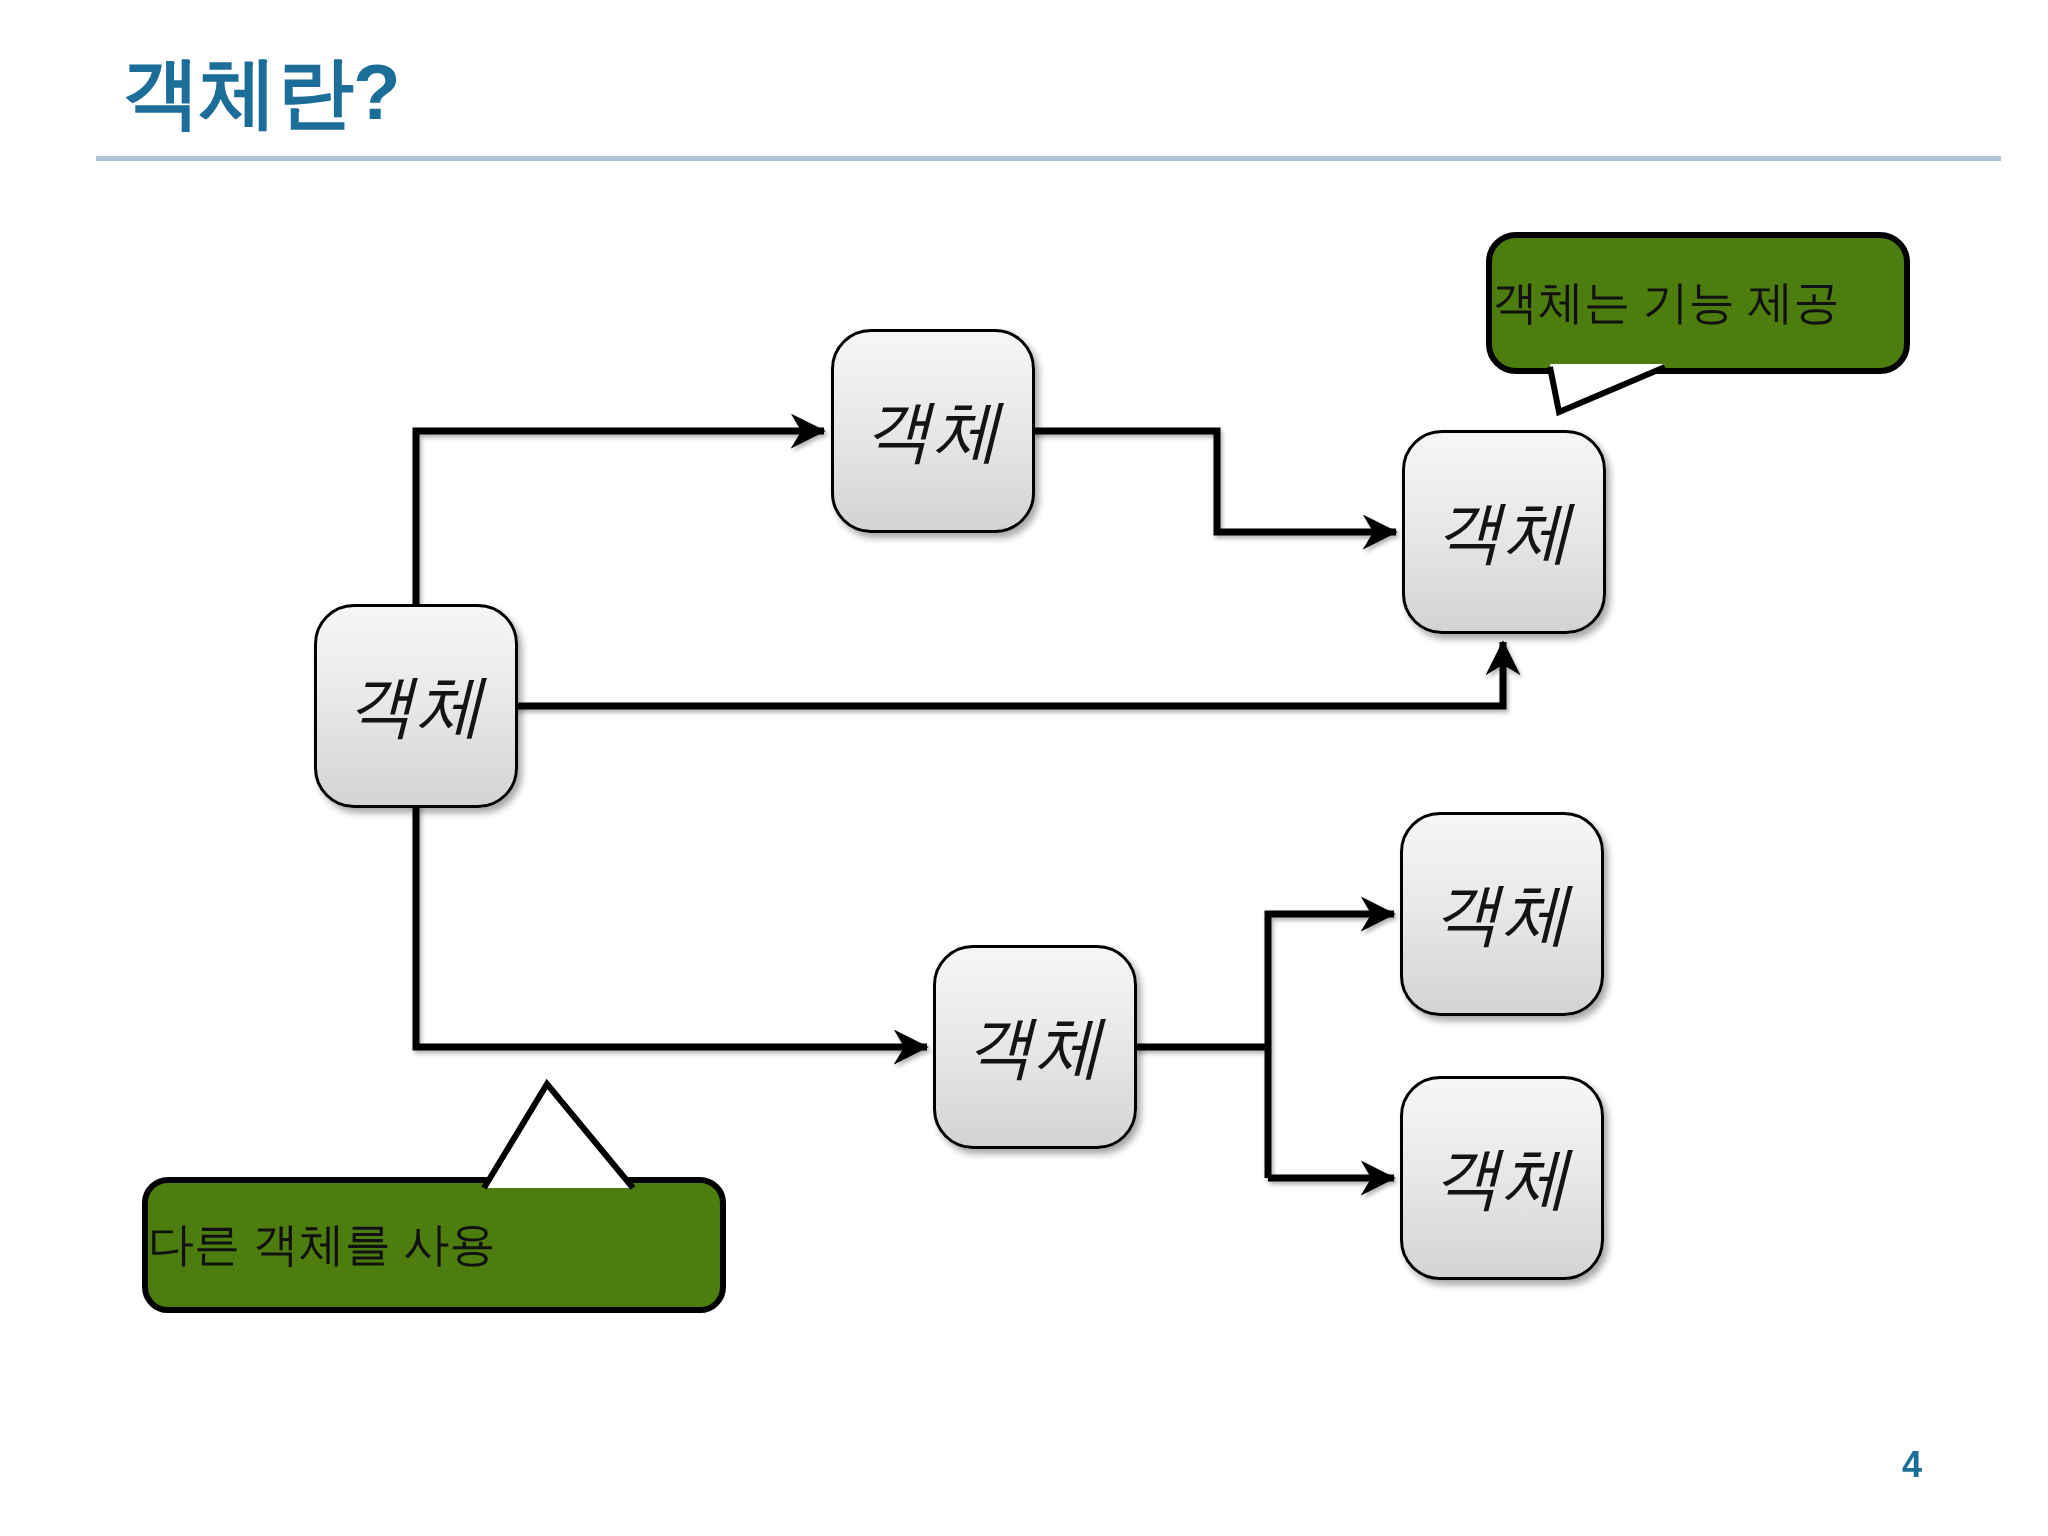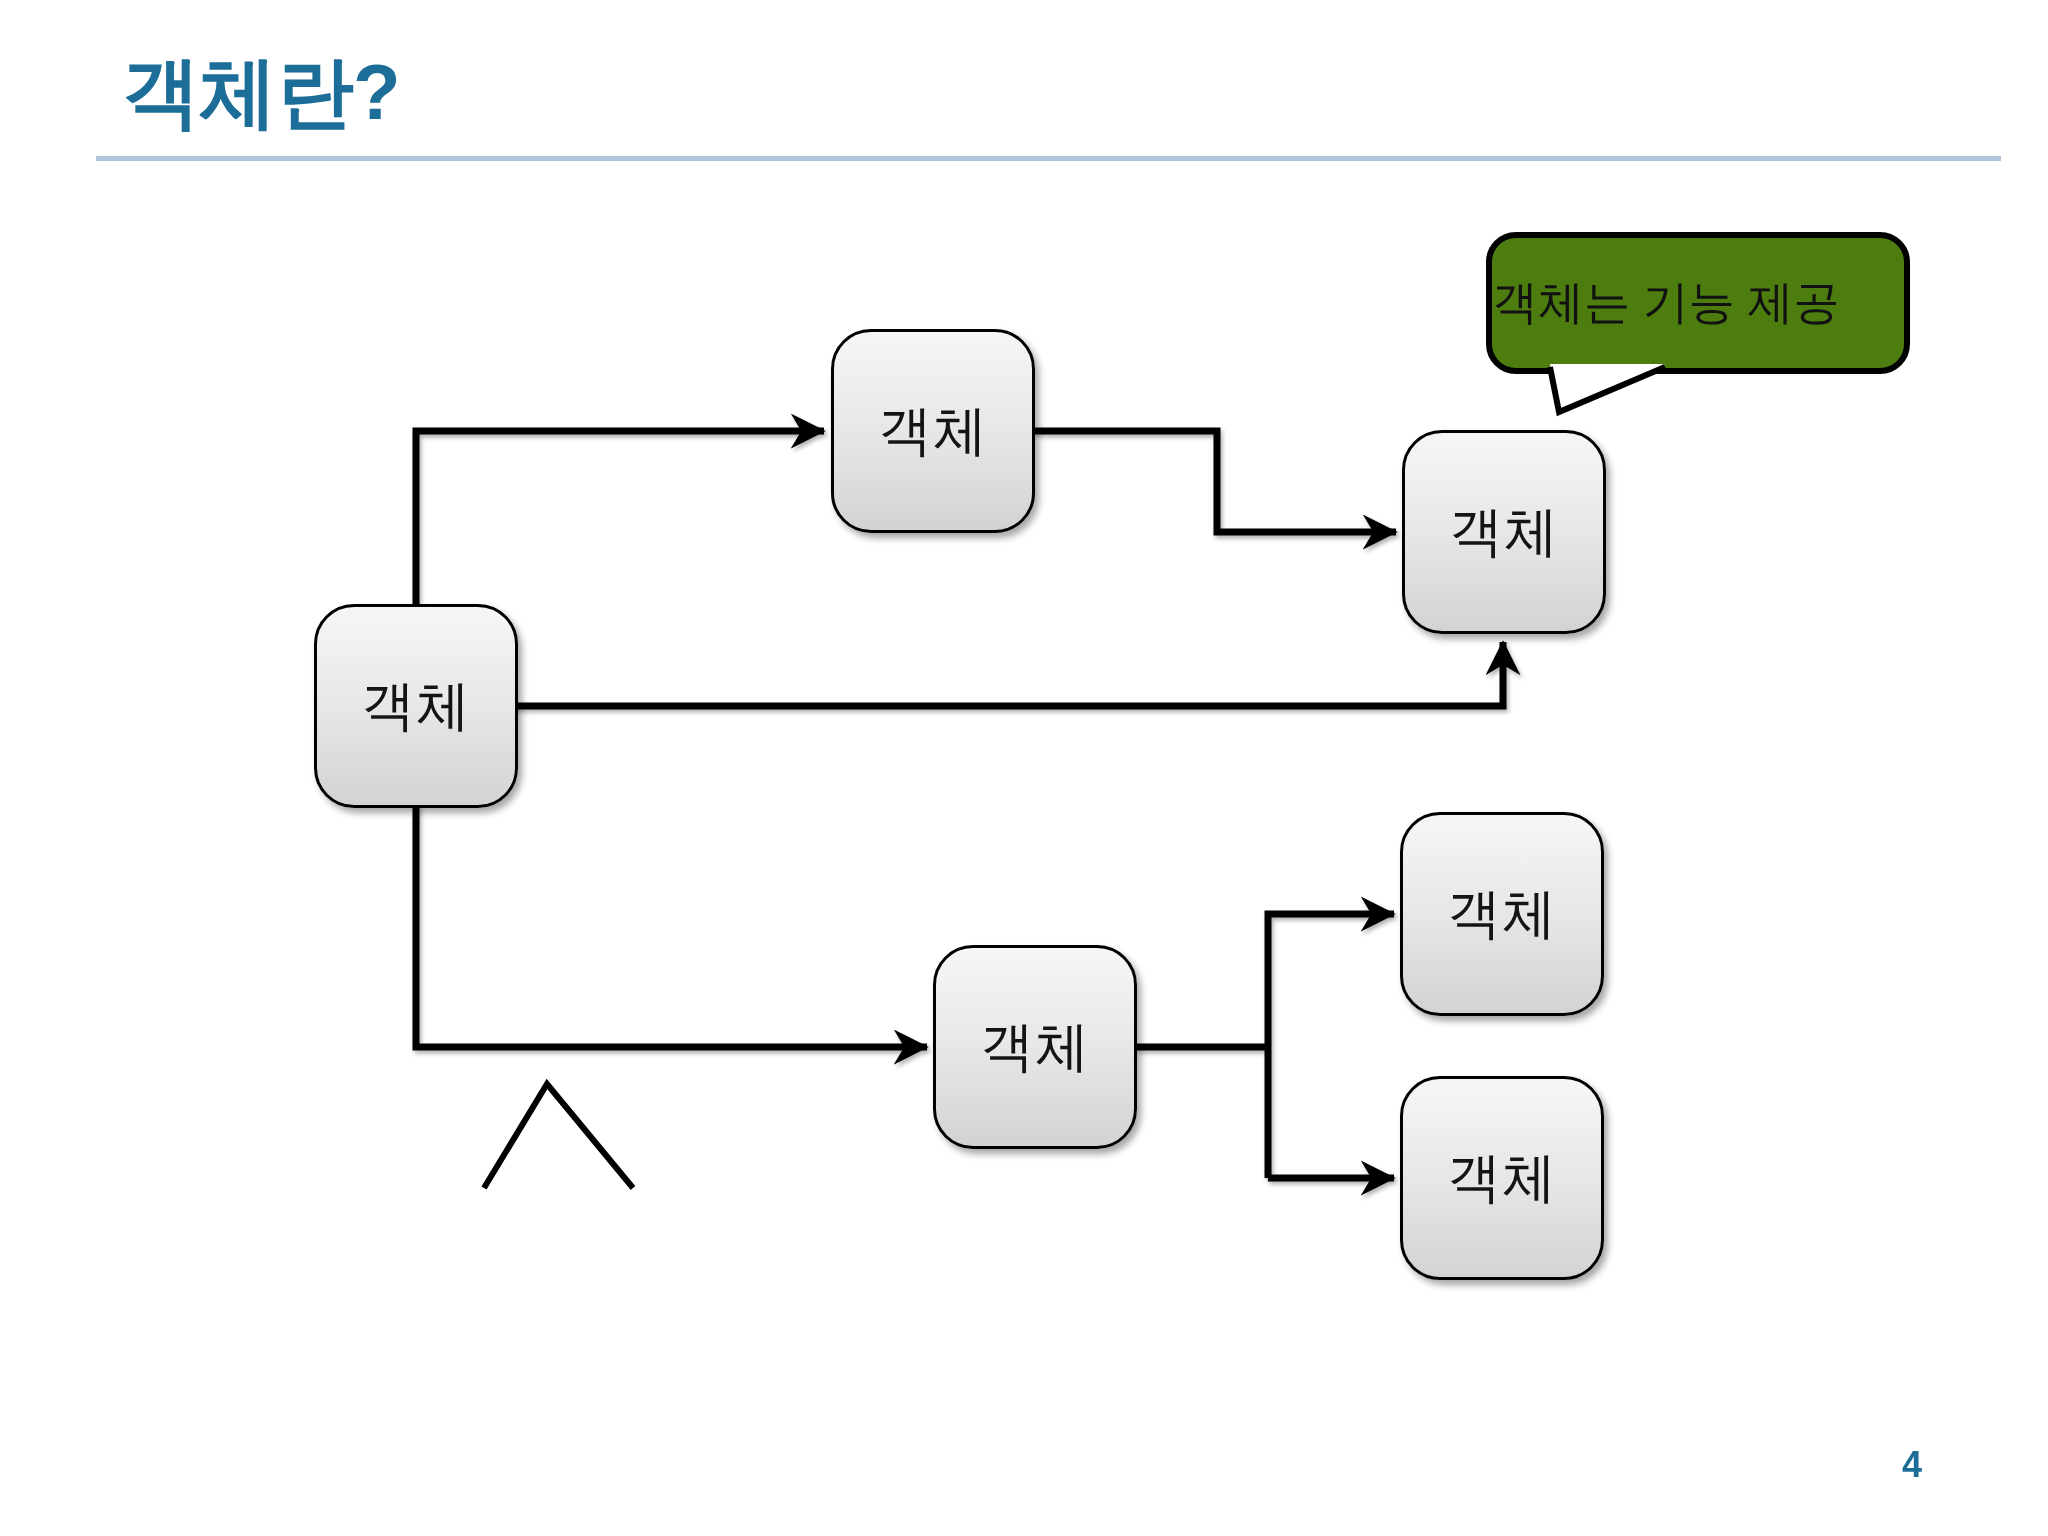--- a/index.html
+++ b/index.html
@@ -29,21 +29,21 @@
   
   .obj-box{
     position:absolute;width:204px;height:204px;box-sizing:border-box;
     border:3px solid #000000;border-radius:40px;
     background:linear-gradient(180deg,#f6f6f6 0%,#e7e7e7 50%,#d3d3d3 100%);
     box-shadow:4px 5px 7px rgba(0,0,0,0.35);
     display:flex;align-items:center;justify-content:center;
     z-index:2;
   }
   .obj-box .obj-label{
-    font-size:54px;color:#141414;letter-spacing:1px;
+    font-size:68px;color:#141414;letter-spacing:1px;font-style:italic;
   }
   .pos-left        {left:314px;top:604px;}
   .pos-top-middle  {left:831px;top:329px;}
   .pos-right-top   {left:1402px;top:430px;}
   .pos-bottom-mid  {left:933px;top:945px;}
   .pos-right-upper {left:1400px;top:812px;}
   .pos-right-lower {left:1400px;top:1076px;}
 
   
   .callout{
@@ -104,20 +104,23 @@
   <div class="obj-box pos-right-upper">
     <span class="obj-label">객체</span>
   </div>
   <div class="obj-box pos-right-lower">
     <span class="obj-label">객체</span>
   </div>
 
   <div class="callout callout-top-right">
     <span class="callout-text">객체는 기능 제공</span>
   </div>
+  <div class="callout callout-bottom-left">
+    <span class="callout-text">다른 객체를 사용</span>
+  </div>
 
   <svg class="layer layer-tails" viewBox="0 0 2048 1536">
     <g>
       <polygon points="1550,364 1559,412 1665,364" fill="#ffffff"></polygon>
       <path d="M1550,367 L1559,412 L1665,367" fill="none" stroke="#000000" stroke-width="6" stroke-linejoin="miter"></path>
     </g>
     <g>
       <polygon points="484,1188 547,1084 633,1188" fill="#ffffff"></polygon>
       <path d="M484,1188 L547,1084 L633,1188" fill="none" stroke="#000000" stroke-width="6" stroke-linejoin="miter"></path>
     </g>

